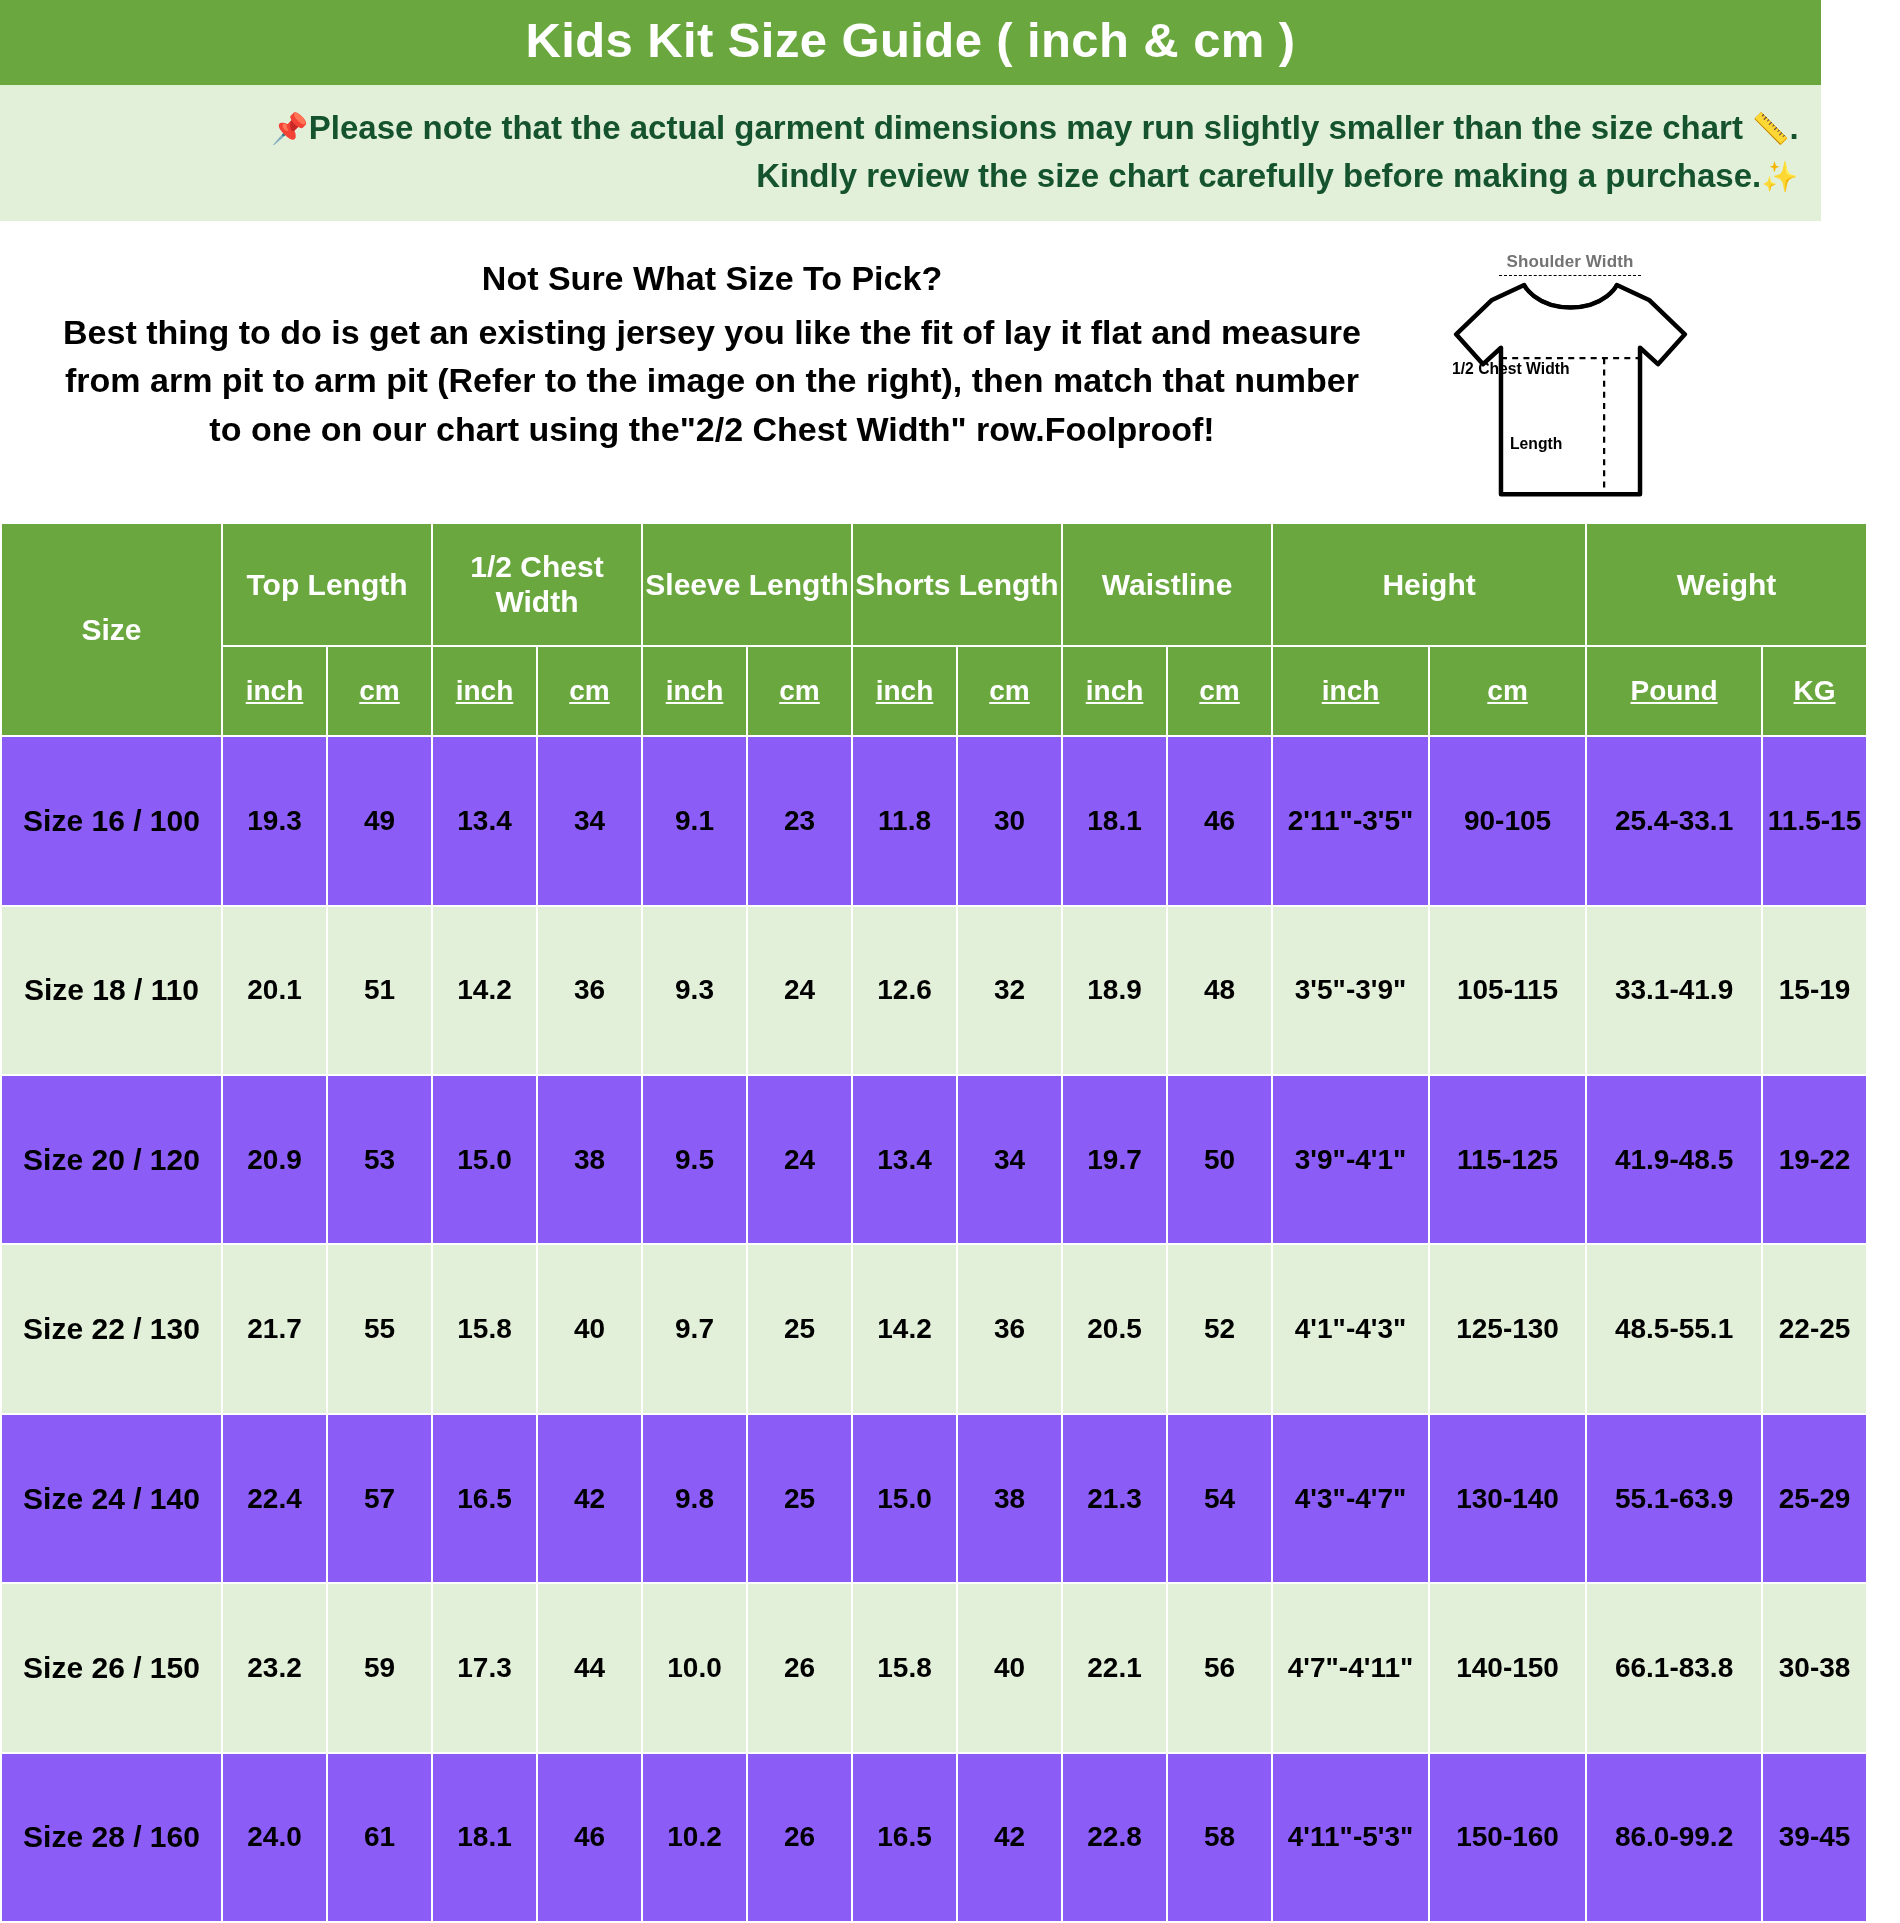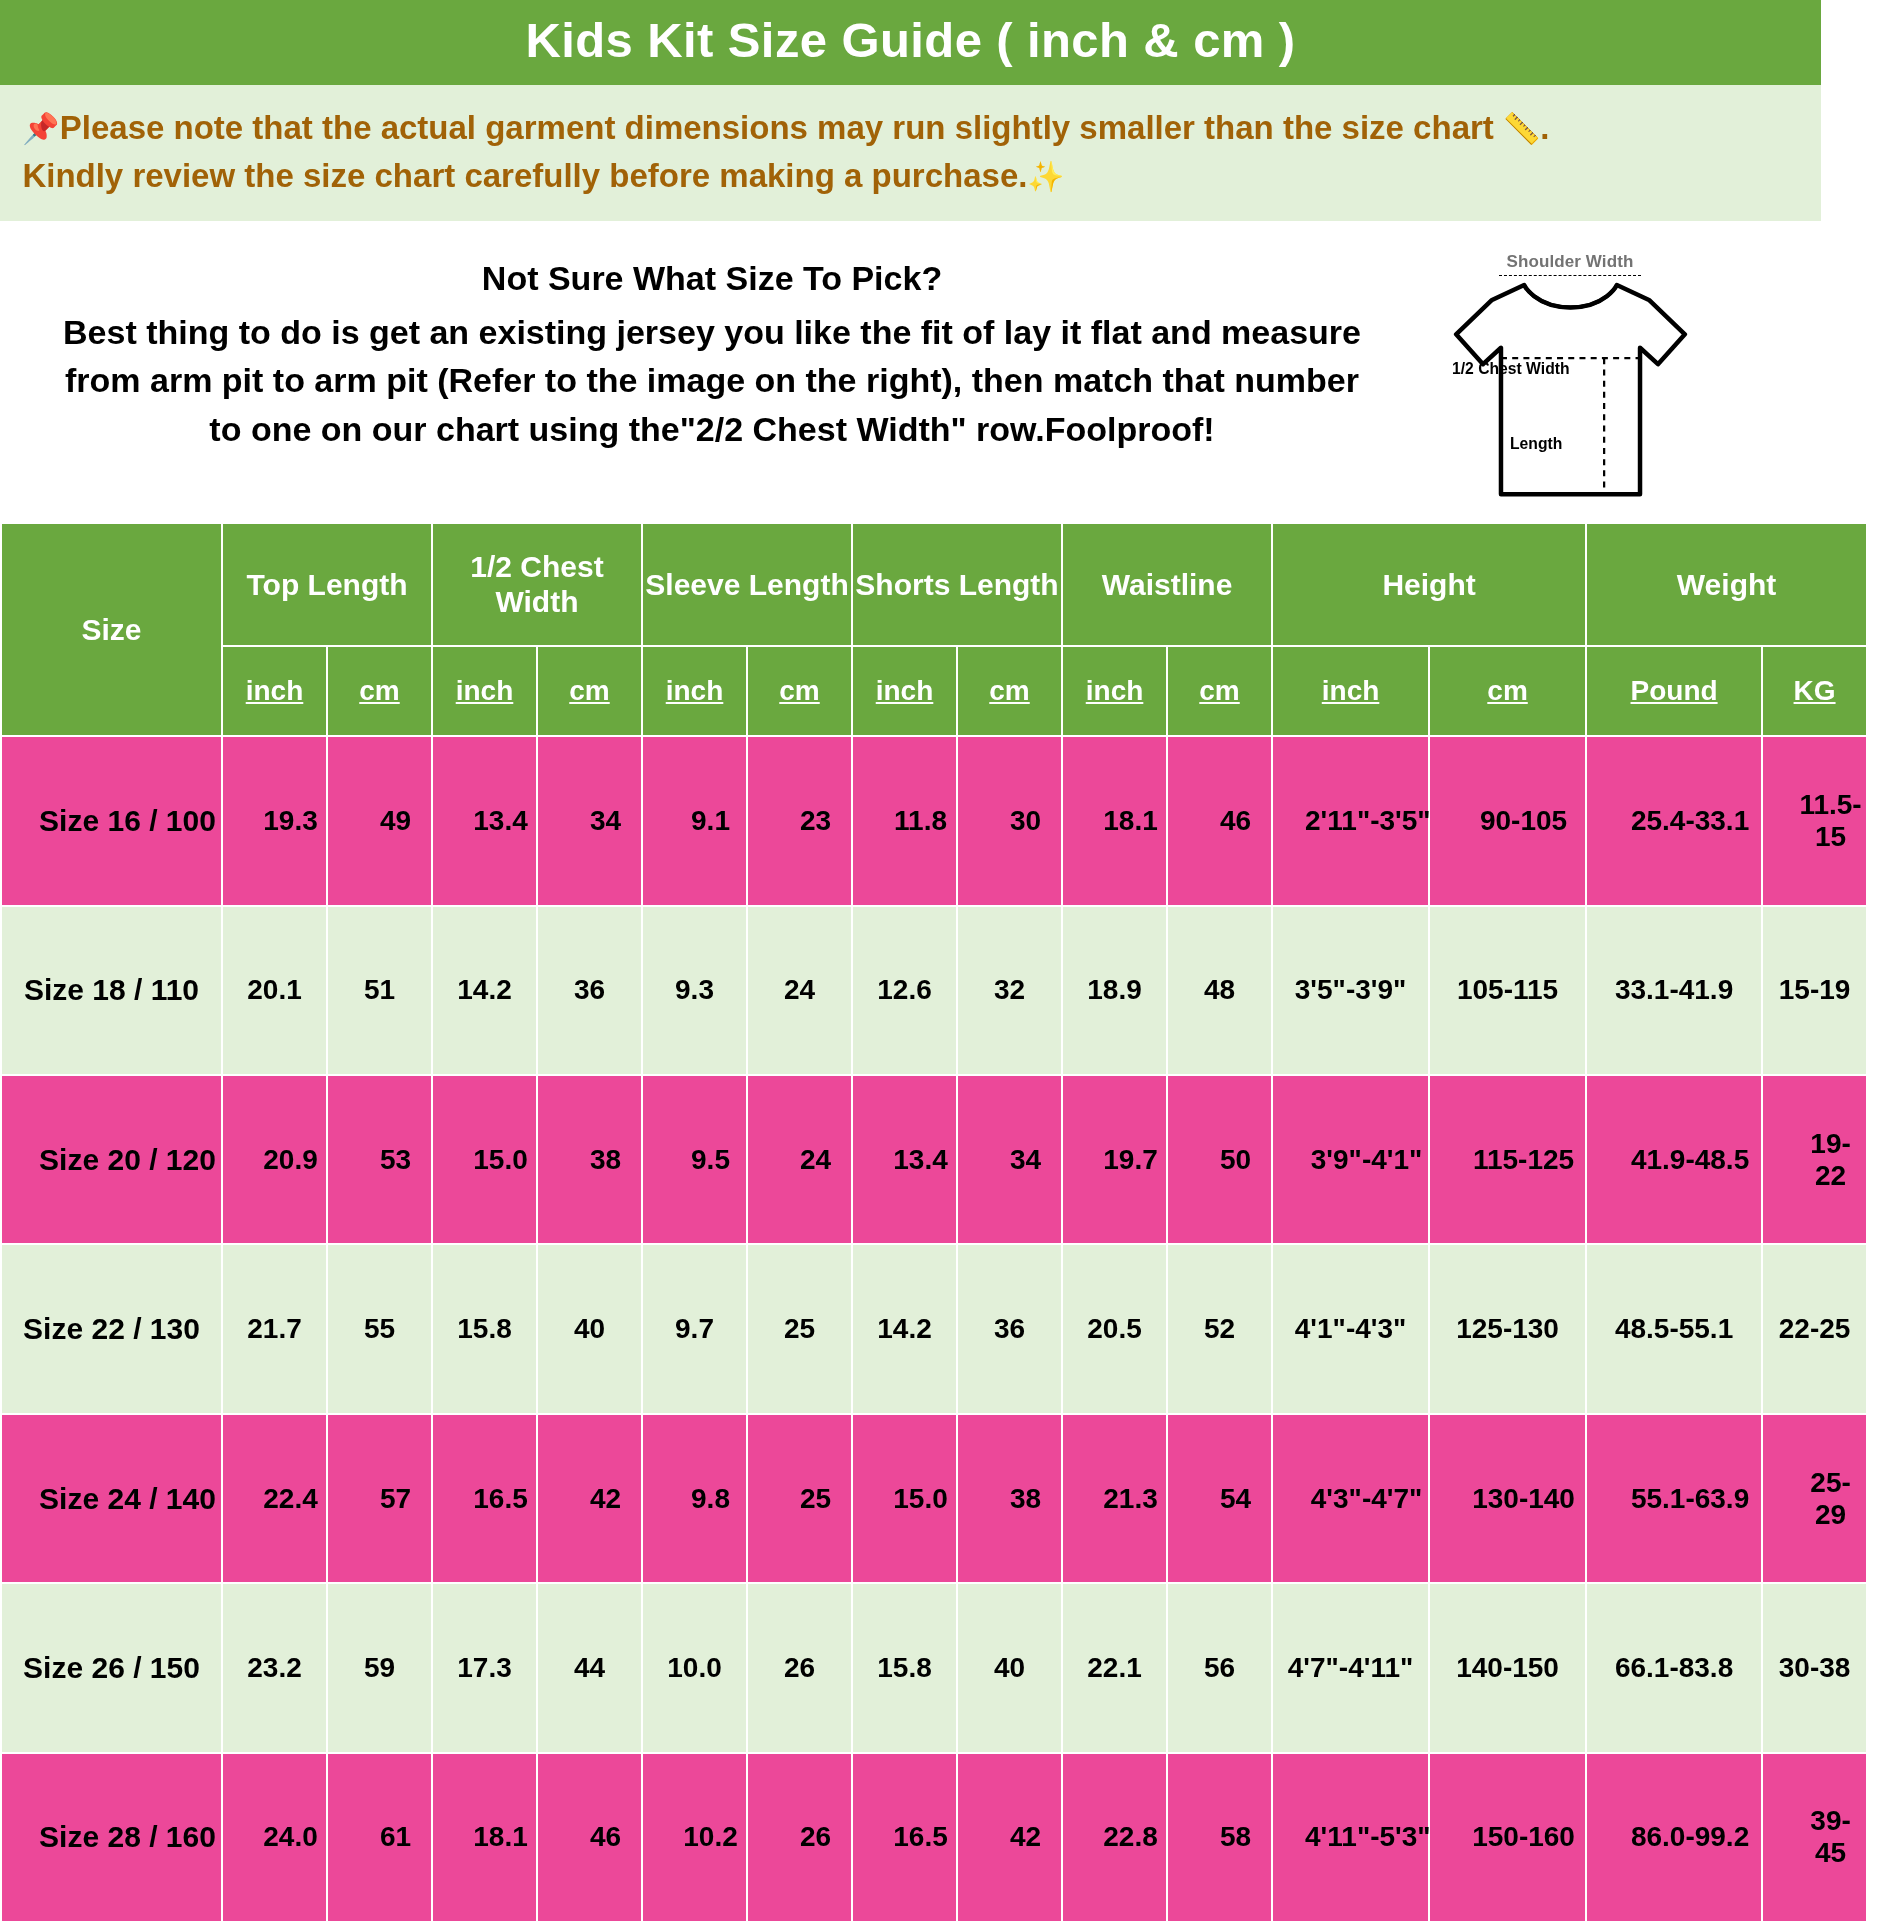--- a/index.html
+++ b/index.html
@@ -30,22 +30,22 @@
     font-size: 49px;
     font-weight: bold;
     letter-spacing: 0.4px;
     padding: 16.4px 0 19.4px 0;
     line-height: 1.0;
   }
 
   
   .note-band {
     background: #e2f0d9;
-    color: #a16207;
-    text-align: left;
+    color: #14532d;
+    text-align: right;
     font-weight: bold;
     font-size: 33px;
     line-height: 1.45;
     padding: 19.4px 22.4px 21px 22.4px;
     box-sizing: border-box;
   }
   .note-band .line {
     display: block;
     white-space: nowrap;
   }
@@ -146,21 +146,21 @@
     font-size: 28px;
     font-weight: bold;
     height: 147px;
     border: 2.2px solid #cfe0c3;
     border-left: none;
     border-right: none;
   }
   tbody td.vsep {
     border-left: 2.2px solid #e8e8e8;
   }
-  tbody tr.band-light td { background: #ec4899; padding-left: 32px; }
+  tbody tr.band-light td { background: #8b5cf6; }
   tbody tr.band-tint td { background: #e2f0d9; }
   tbody td.size-cell { font-size: 30px; }
   tbody td.height-in { font-size: 28px; }
   .col-size { width: 221px; }
   .col-narrow { width: 105px; }
   .col-height { width: 157px; }
   .col-weight { width: 176px; }
 </style>
 </head>
 <body>

